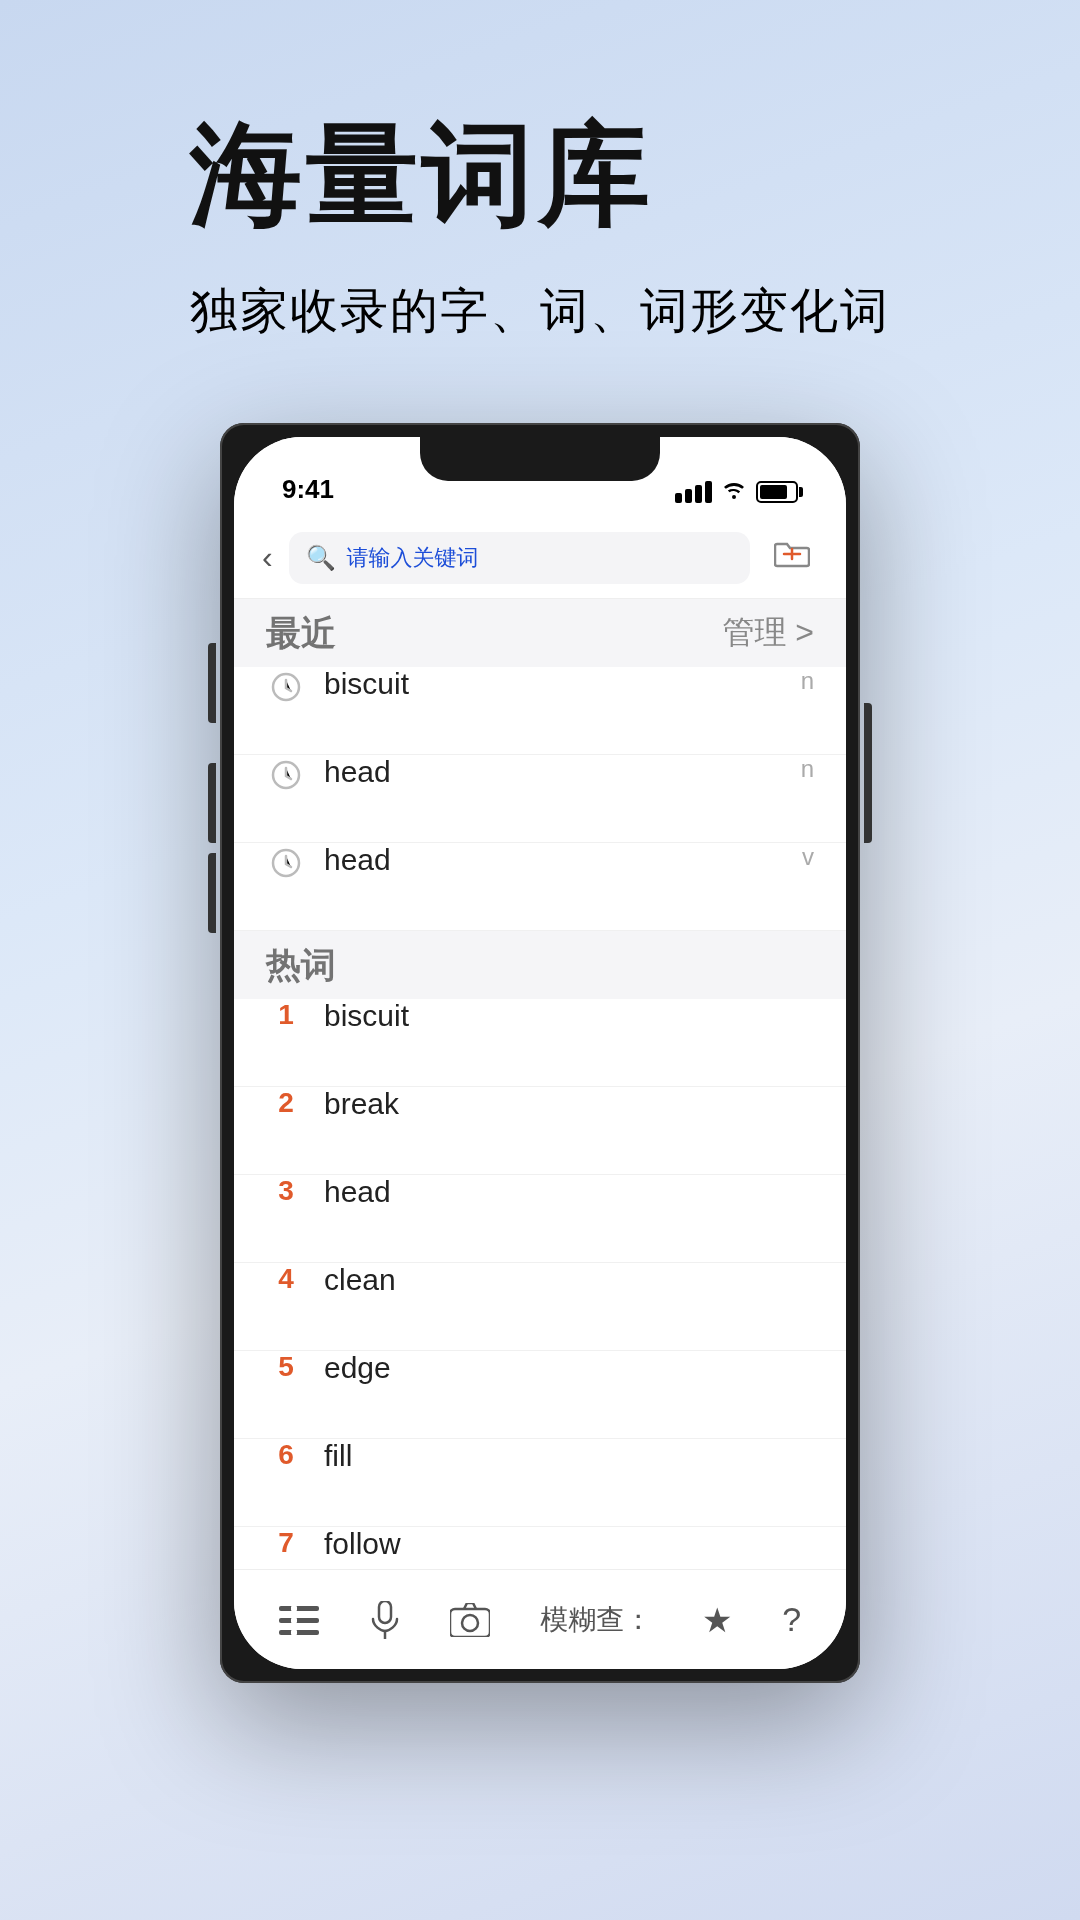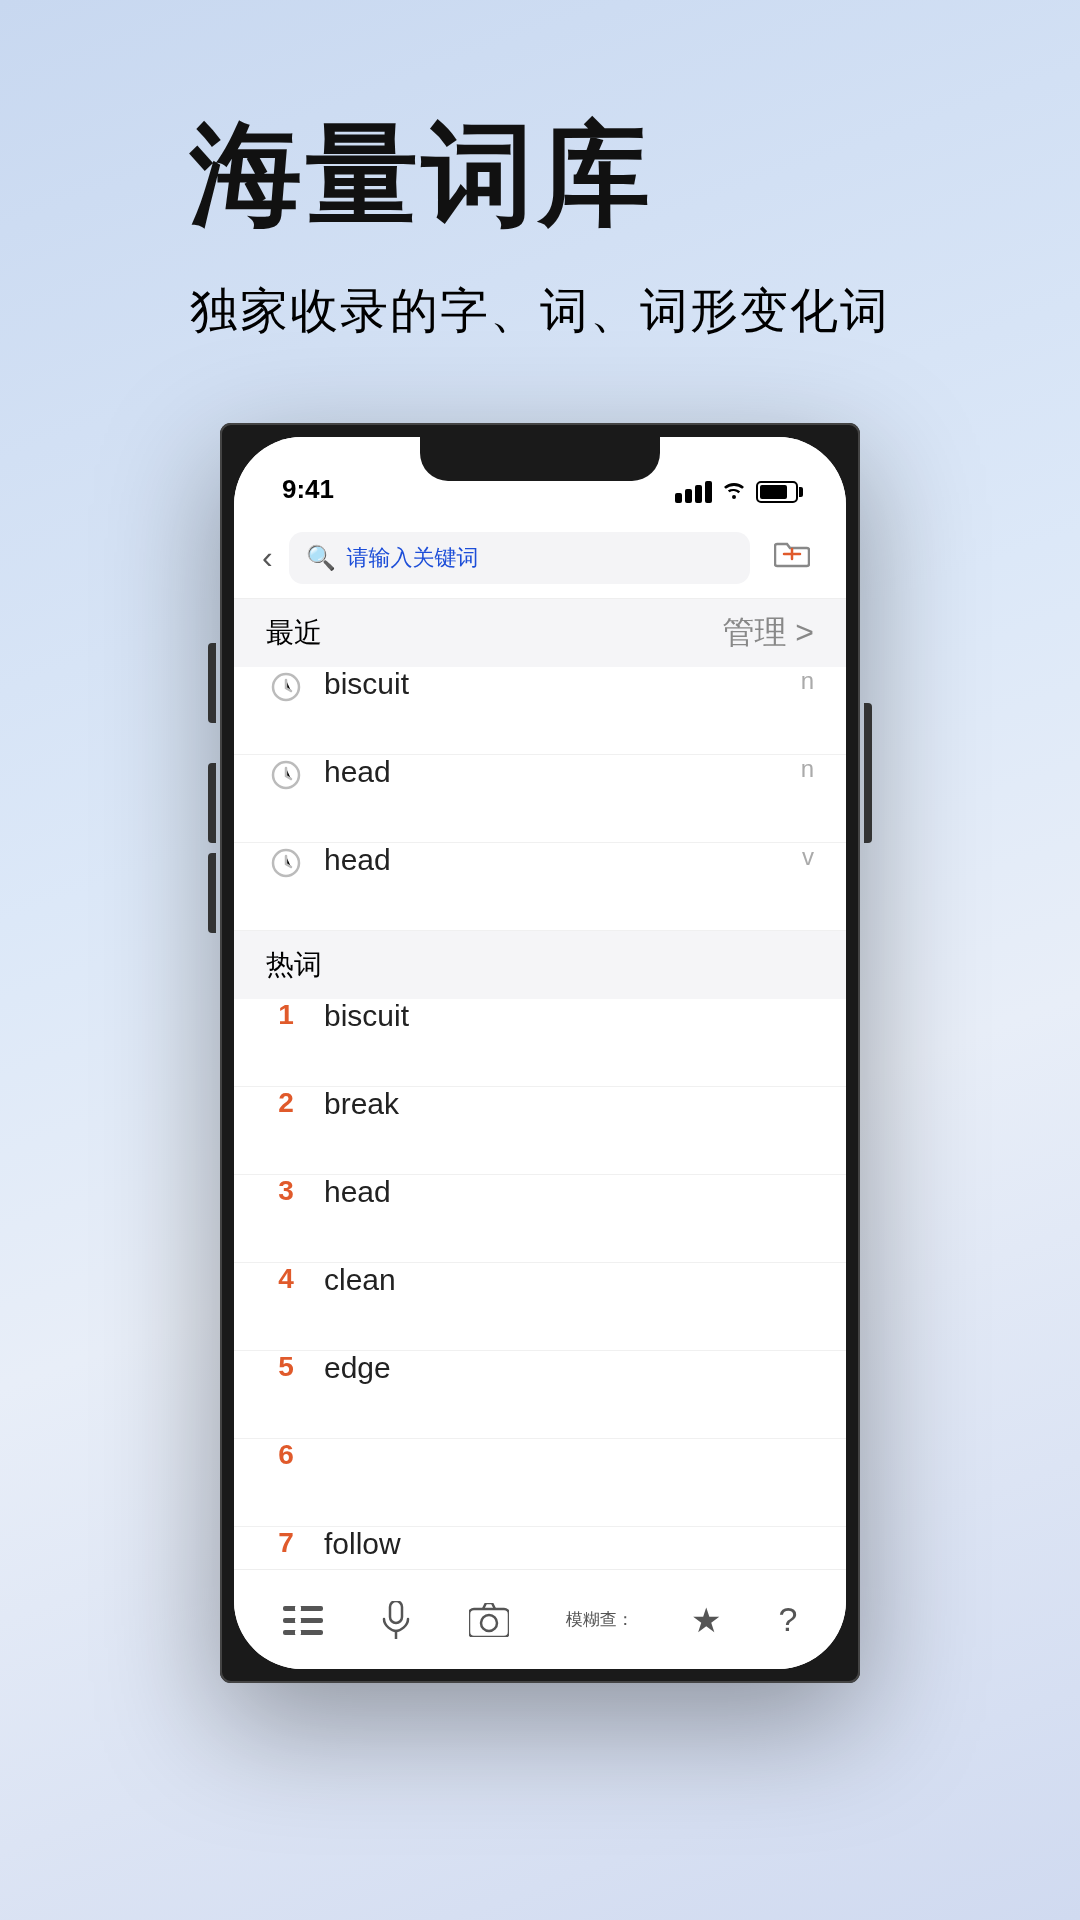--- a/index.html
+++ b/index.html
@@ -29,21 +29,21 @@
       color: #000000;
       margin-top: 28px;
       letter-spacing: 2px;
     }
 
     
     .phone-shell {
       width: 640px;
       height: 1260px;
       background: #1a1a1a;
-      border-radius: 11px;
+      border-radius: 24px;
       margin-top: 80px;
       position: relative;
       box-shadow: 0 40px 120px rgba(0,0,0,0.35), inset 0 0 0 2px #444;
       padding: 14px;
     }
     
     .phone-shell::before {
       content: '';
       position: absolute;
       left: -12px;
@@ -210,23 +210,23 @@
     .section-header {
       height: 68px;
       background: #f5f5f7;
       display: flex;
       align-items: center;
       justify-content: space-between;
       padding: 0 32px;
       flex-shrink: 0;
     }
     .section-title {
-      font-size: 28px;
-      color: #000000;
-      font-weight: 400;
+      font-size: 35px;
+      color: #737373;
+      font-weight: 700;
     }
     .manage-btn {
       font-size: 32px;
       color: #888;
     }
 
     
     .list-item {
       height: 88px;
       display: flex;
@@ -282,21 +282,21 @@
     }
     .toolbar-btn {
       display: flex;
       align-items: center;
       justify-content: center;
       font-size: 30px;
       color: #555;
       cursor: pointer;
     }
     .fuzzy-label {
-      font-size: 17px;
+      font-size: 28px;
       color: #555;
     }
     .toolbar-star {
       font-size: 34px;
       color: #555;
     }
     .toolbar-question {
       font-size: 34px;
       color: #555;
     }
@@ -406,20 +406,21 @@
       <div class="list-item">
         <span class="rank-num">4</span>
         <span class="list-item-text">clean</span>
       </div>
       <div class="list-item">
         <span class="rank-num">5</span>
         <span class="list-item-text">edge</span>
       </div>
       <div class="list-item">
         <span class="rank-num">6</span>
+        <span class="list-item-text">fill</span>
       </div>
       <div class="list-item">
         <span class="rank-num">7</span>
         <span class="list-item-text">follow</span>
       </div>
 
     </div>
 
     <div class="bottom-toolbar">
       <div class="toolbar-btn">

